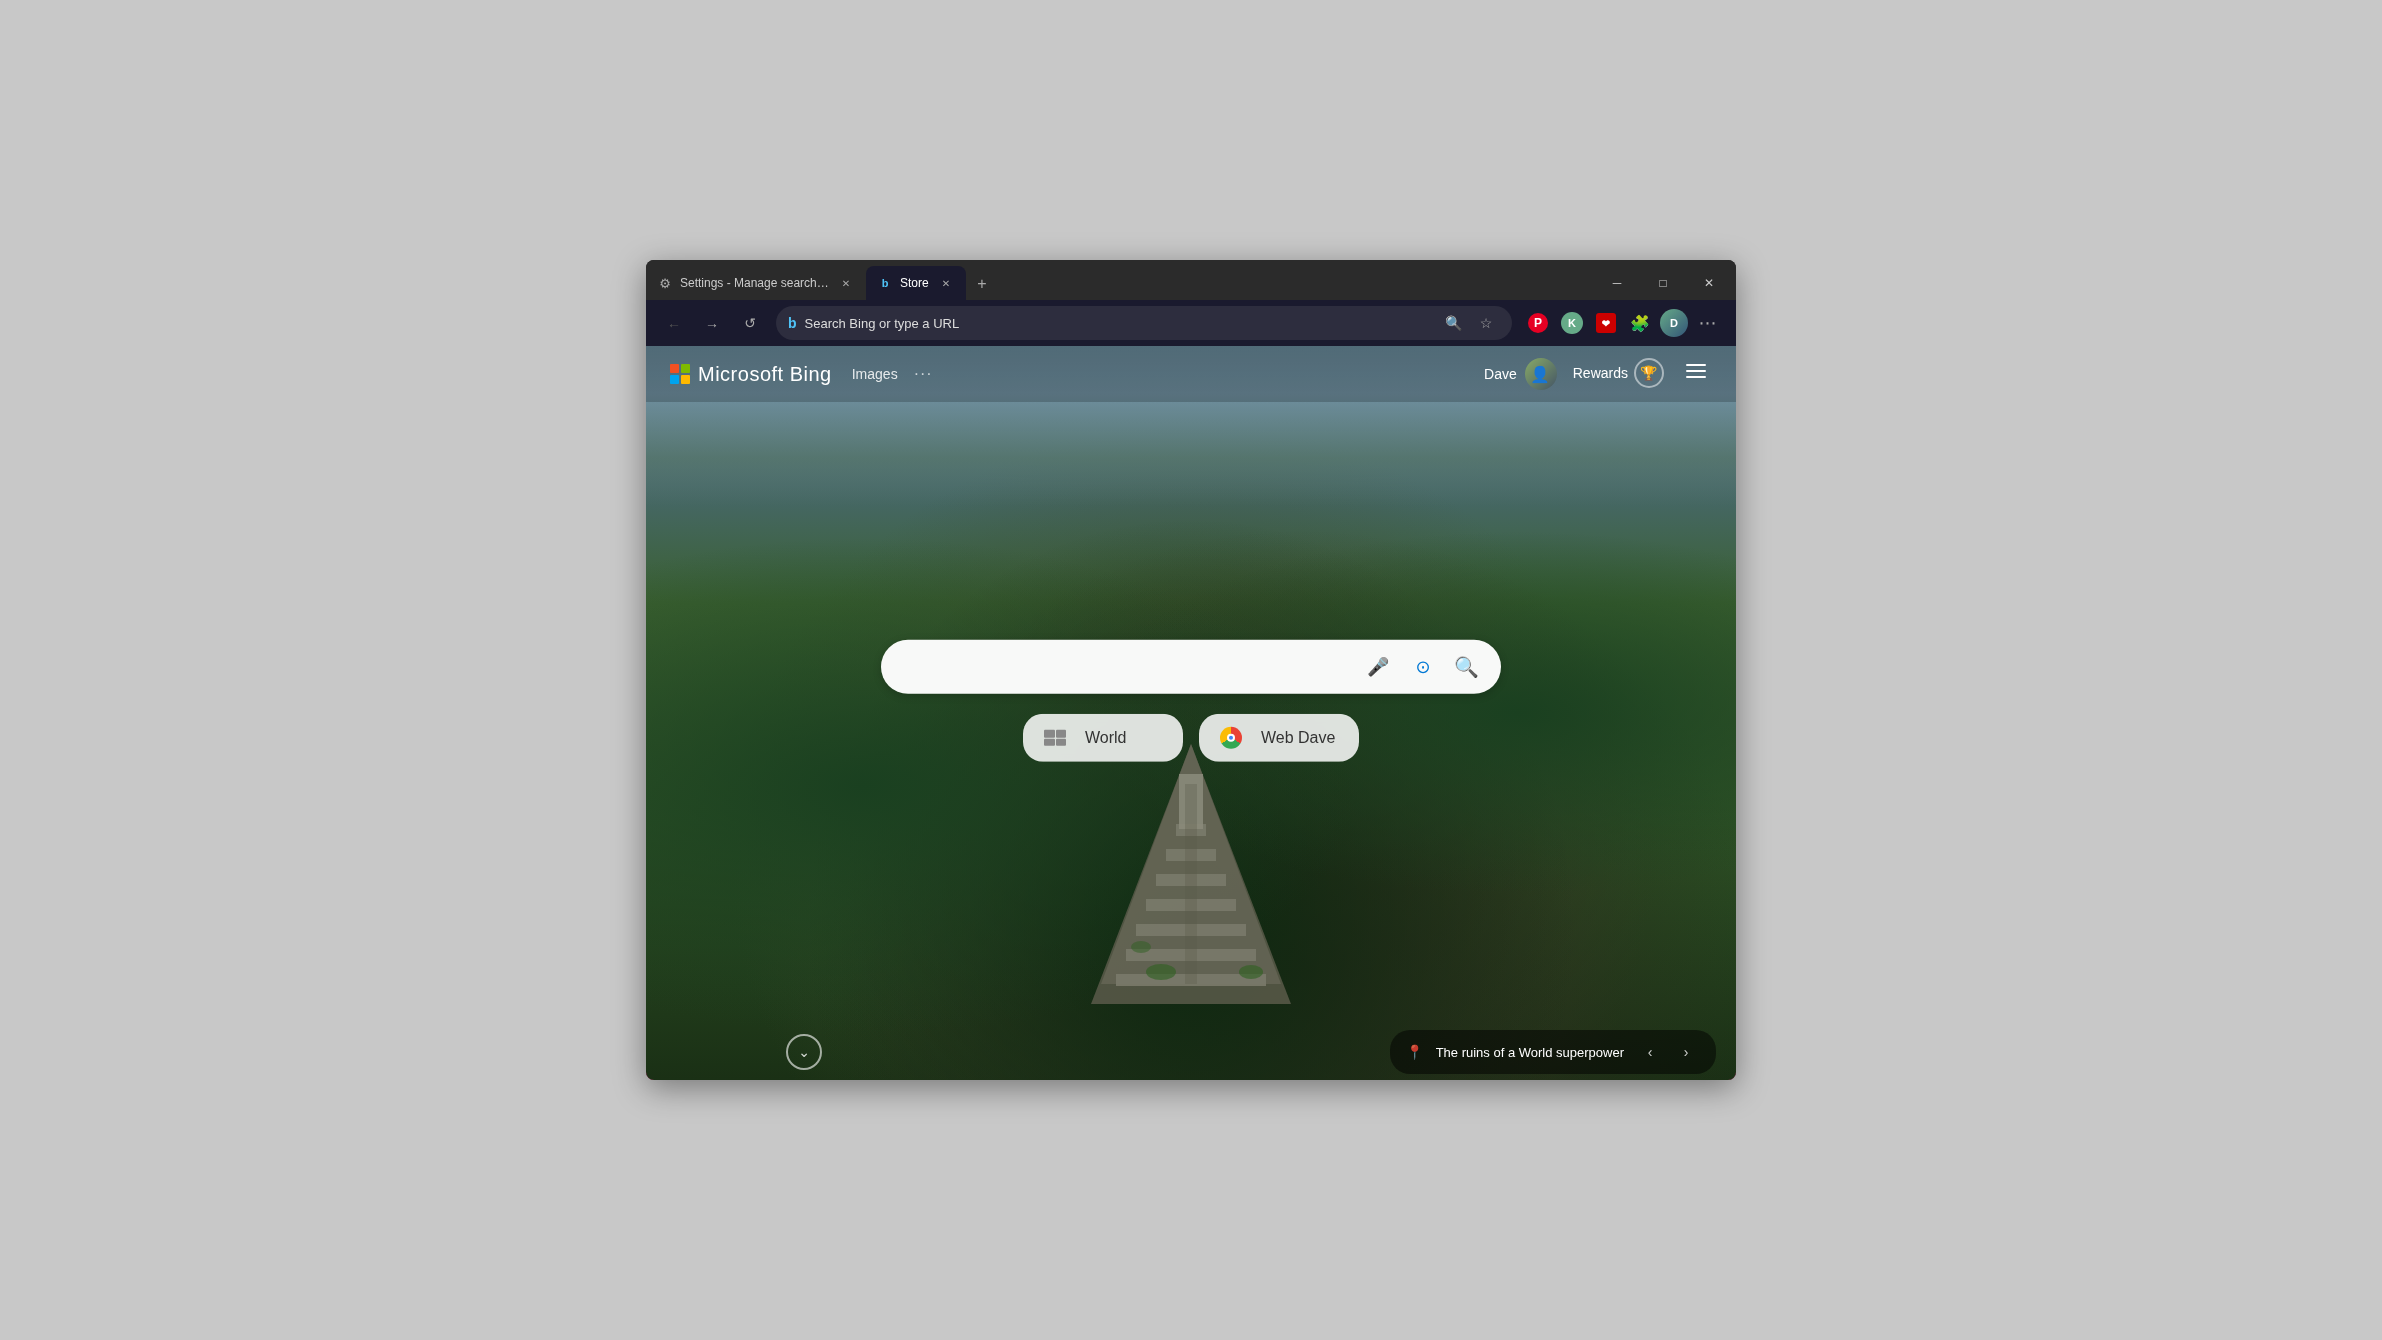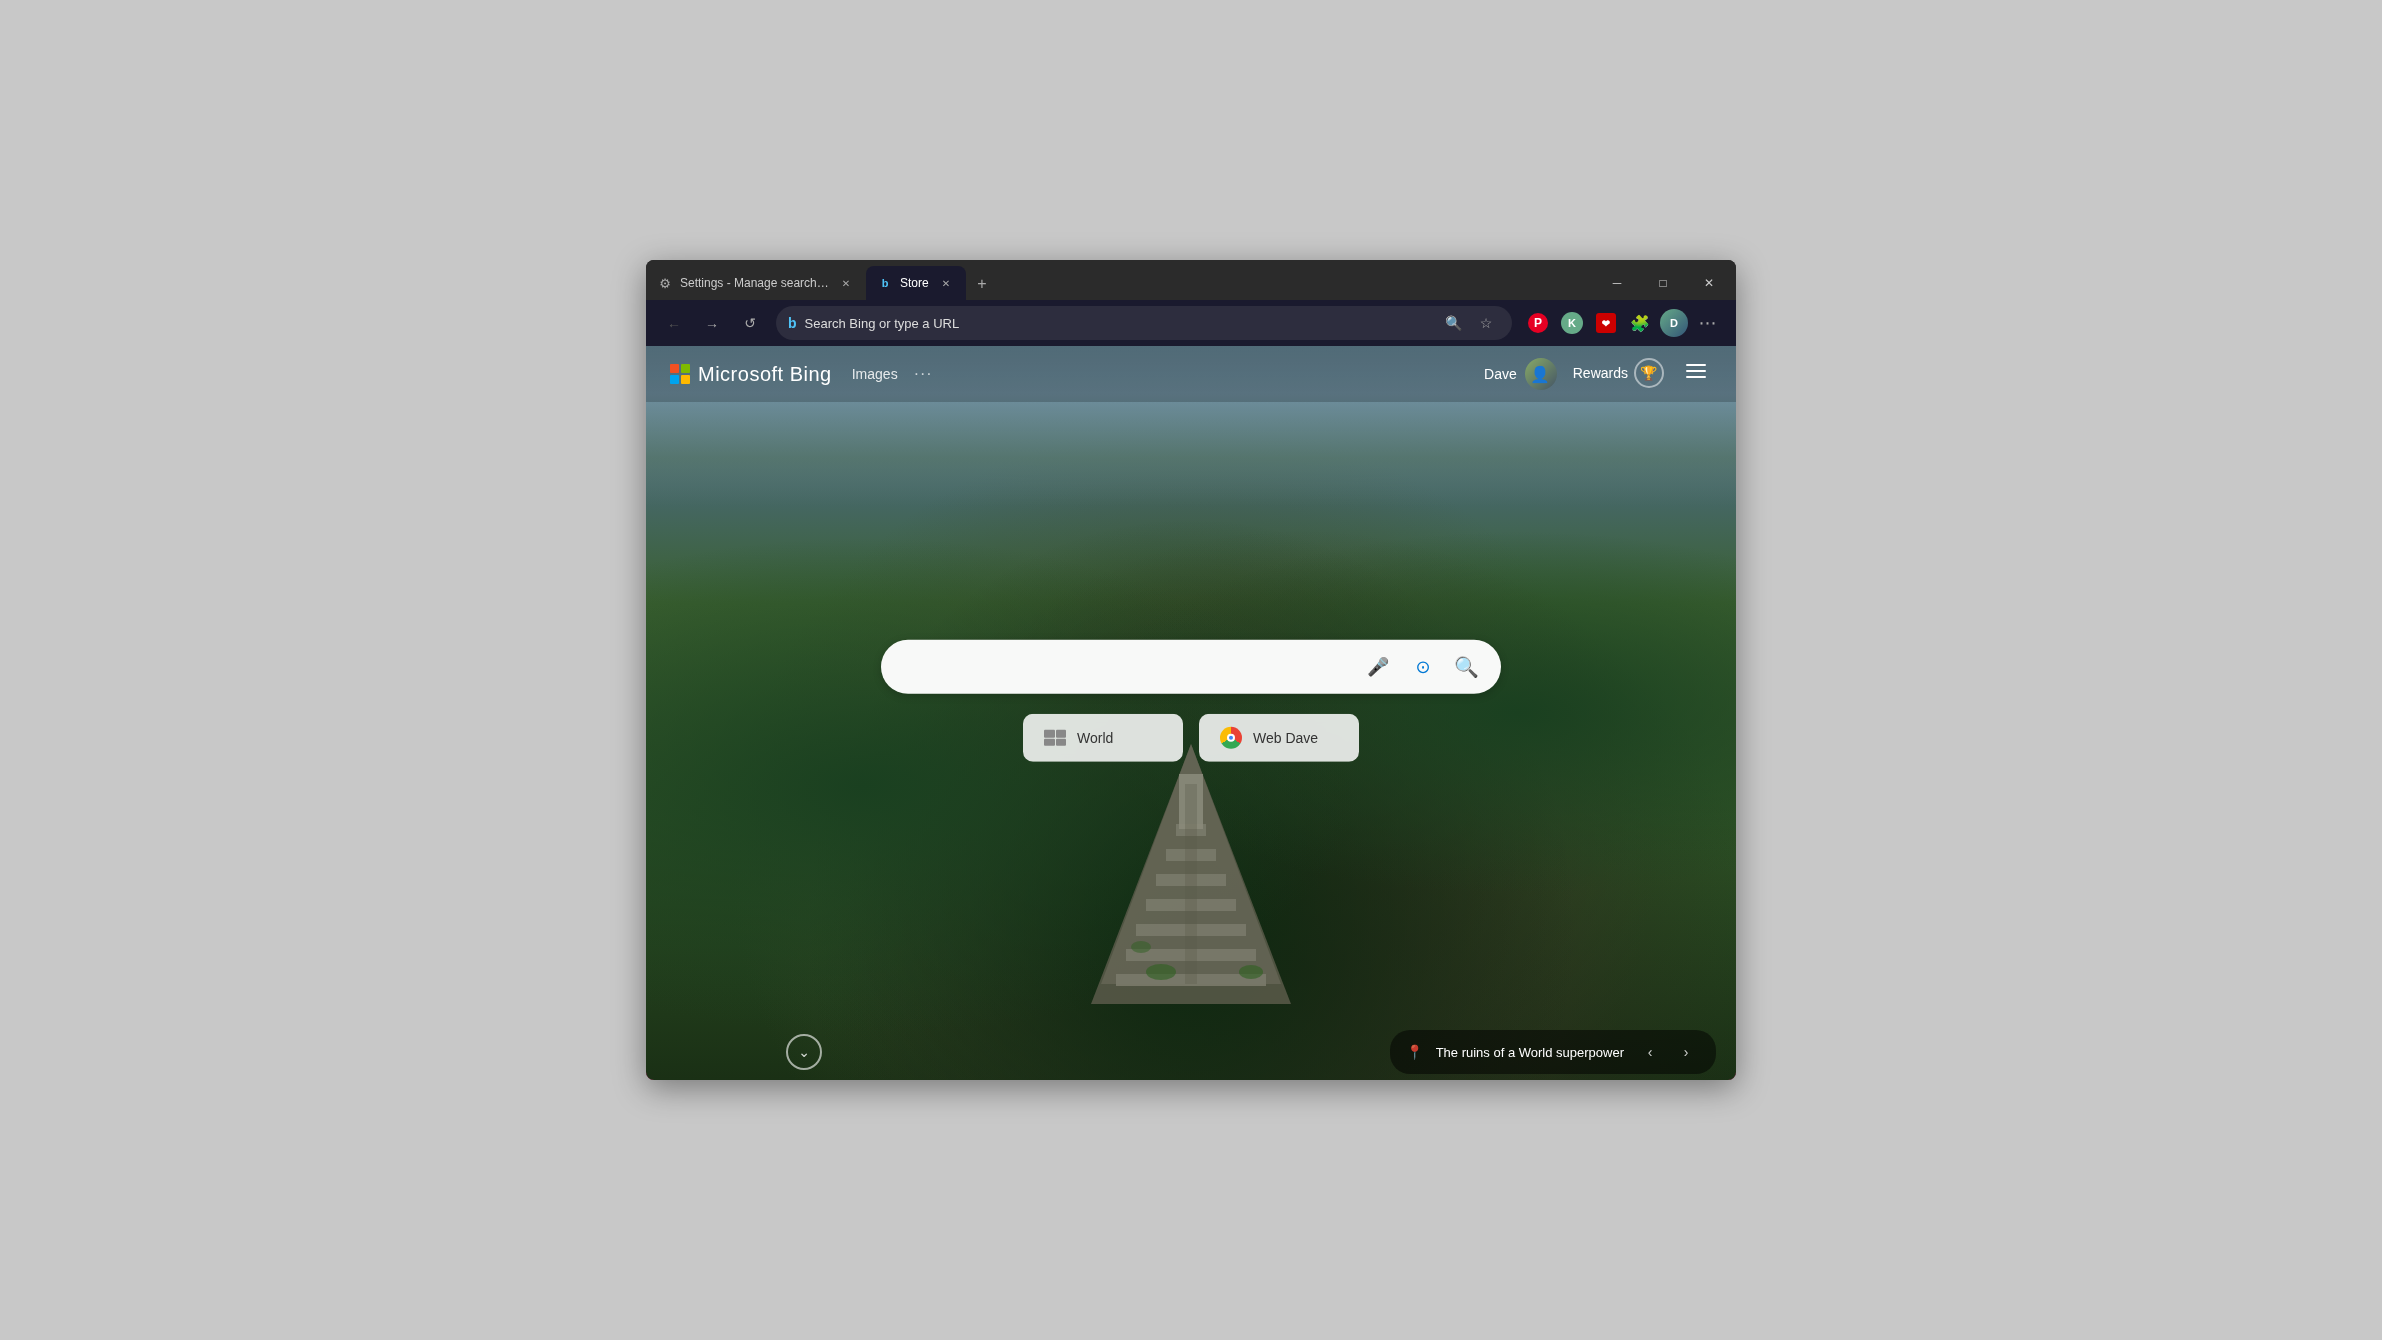--- a/index.html
+++ b/index.html
@@ -401,26 +401,26 @@
       border-radius: 50%;
     }
     
     .quick-links {
       display: flex;
       gap: 16px;
     }
     .quick-link {
       display: flex;
       align-items: center;
-      gap: 10px;
+      gap: 18px;
       background: rgba(255,255,255,0.85);
-      border-radius: 10px;
+      border-radius: 20px;
       padding: 12px 20px;
       cursor: pointer;
-      font-size: 14px;
+      font-size: 16px;
       color: #333;
       font-weight: 500;
       min-width: 160px;
       backdrop-filter: blur(4px);
     }
     .ql-icon {
       width: 24px;
       height: 24px;
       display: flex;
       align-items: center;

